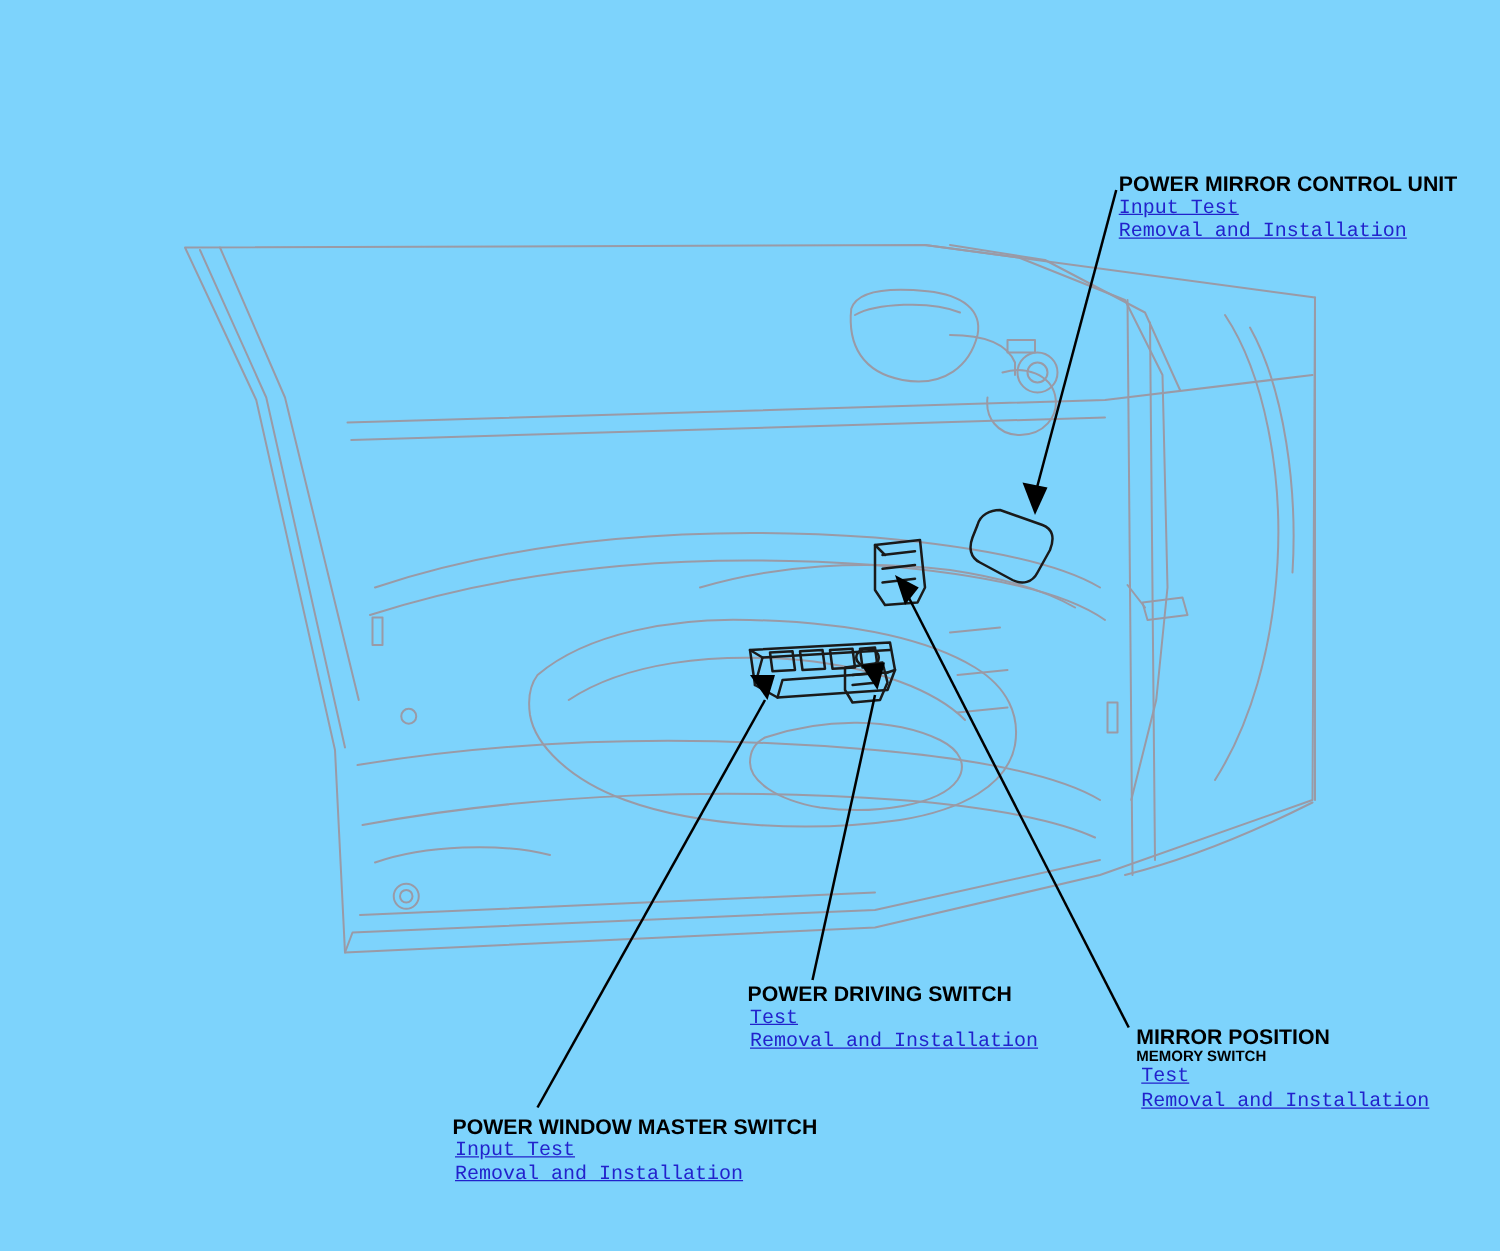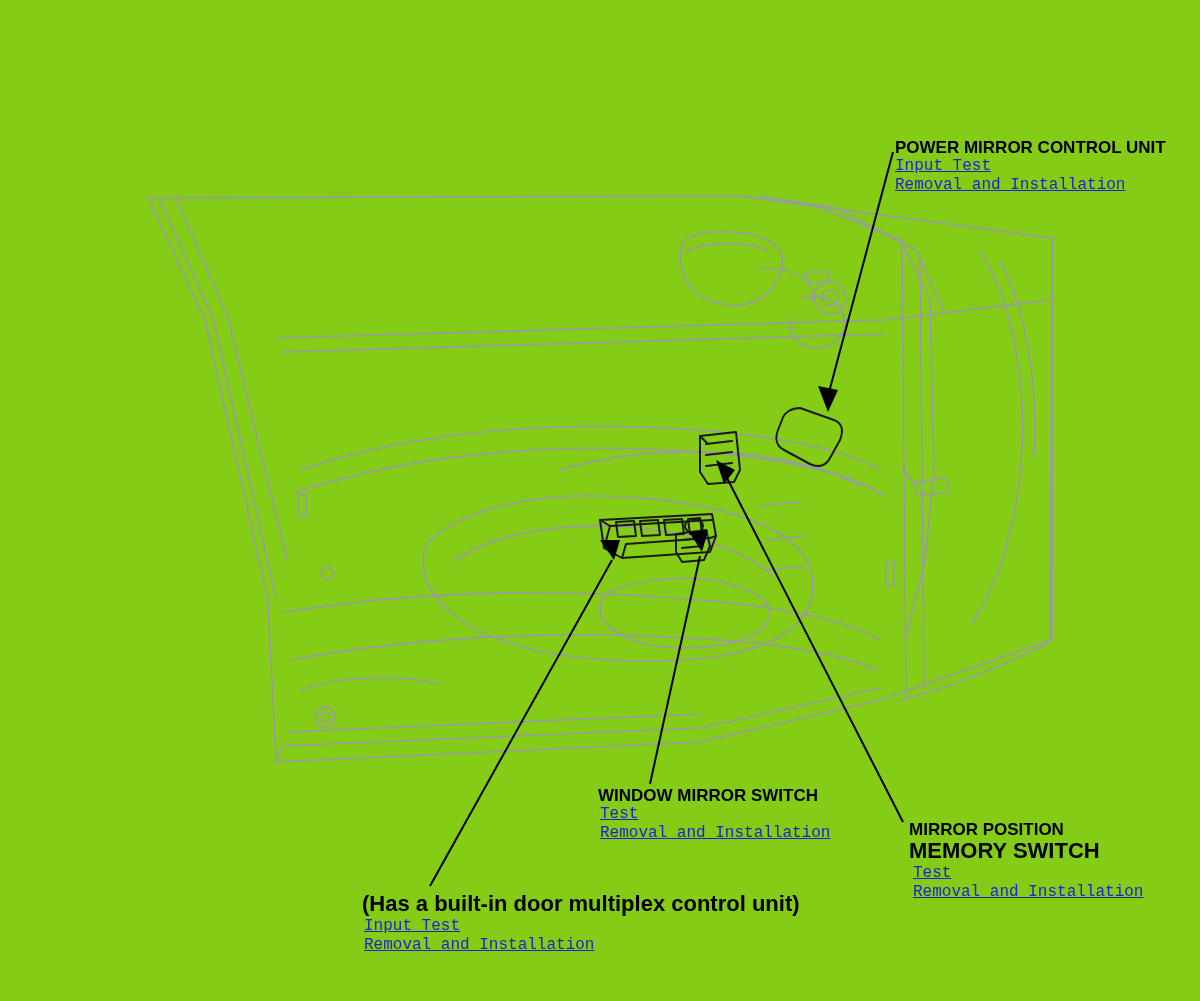--- a/index.html
+++ b/index.html
@@ -7,21 +7,21 @@
     padding: 0;
     background: #ffffff;
   }
   body {
     font-family: "Liberation Sans", sans-serif;
   }
   #stage {
     position: relative;
     width: 1200px;
     height: 1001px;
-    background: #84cc16;
+    background: #7dd3fc;
     overflow: hidden;
   }
   #artwork {
     position: absolute;
     left: 0;
     top: 0;
     width: 1200px;
     height: 1001px;
   }
   .callout {
@@ -29,21 +29,21 @@
     font-family: "Liberation Sans", sans-serif;
   }
   .callout .title {
     font-size: 17px;
     font-weight: bold;
     color: #000000;
     line-height: 1.12;
     white-space: nowrap;
   }
   .callout .subtitle {
-    font-size: 22px;
+    font-size: 12px;
     font-weight: bold;
     color: #000000;
     line-height: 1.12;
     white-space: nowrap;
   }
   .callout .link {
     font-size: 16px;
     color: #2222cc;
     text-decoration: underline;
     line-height: 1.2;
@@ -184,37 +184,37 @@
 
   <div class="callout" id="co-mirror-unit">
     <div class="title">POWER MIRROR CONTROL UNIT</div>
     <div class="links-indent">
       <span class="link">Input Test</span>
       <span class="link">Removal and Installation</span>
     </div>
   </div>
 
   <div class="callout" id="co-mirror-switch">
-    <div class="title">WINDOW MIRROR SWITCH</div>
+    <div class="title">POWER DRIVING SWITCH</div>
     <div class="links-indent">
       <span class="link">Test</span>
       <span class="link">Removal and Installation</span>
     </div>
   </div>
 
   <div class="callout" id="co-memory-switch">
     <div class="title">MIRROR POSITION</div>
     <div class="subtitle">MEMORY SWITCH</div>
     <div class="links-indent">
       <span class="link">Test</span>
       <span class="link">Removal and Installation</span>
     </div>
   </div>
 
   <div class="callout" id="co-window-master">
-    <div class="subtitle">(Has a built-in door multiplex control unit)</div>
+    <div class="title">POWER WINDOW MASTER SWITCH</div>
     <div class="links-indent">
       <span class="link">Input Test</span>
       <span class="link">Removal and Installation</span>
     </div>
   </div>
 
 </div>
 
 </body></html>

